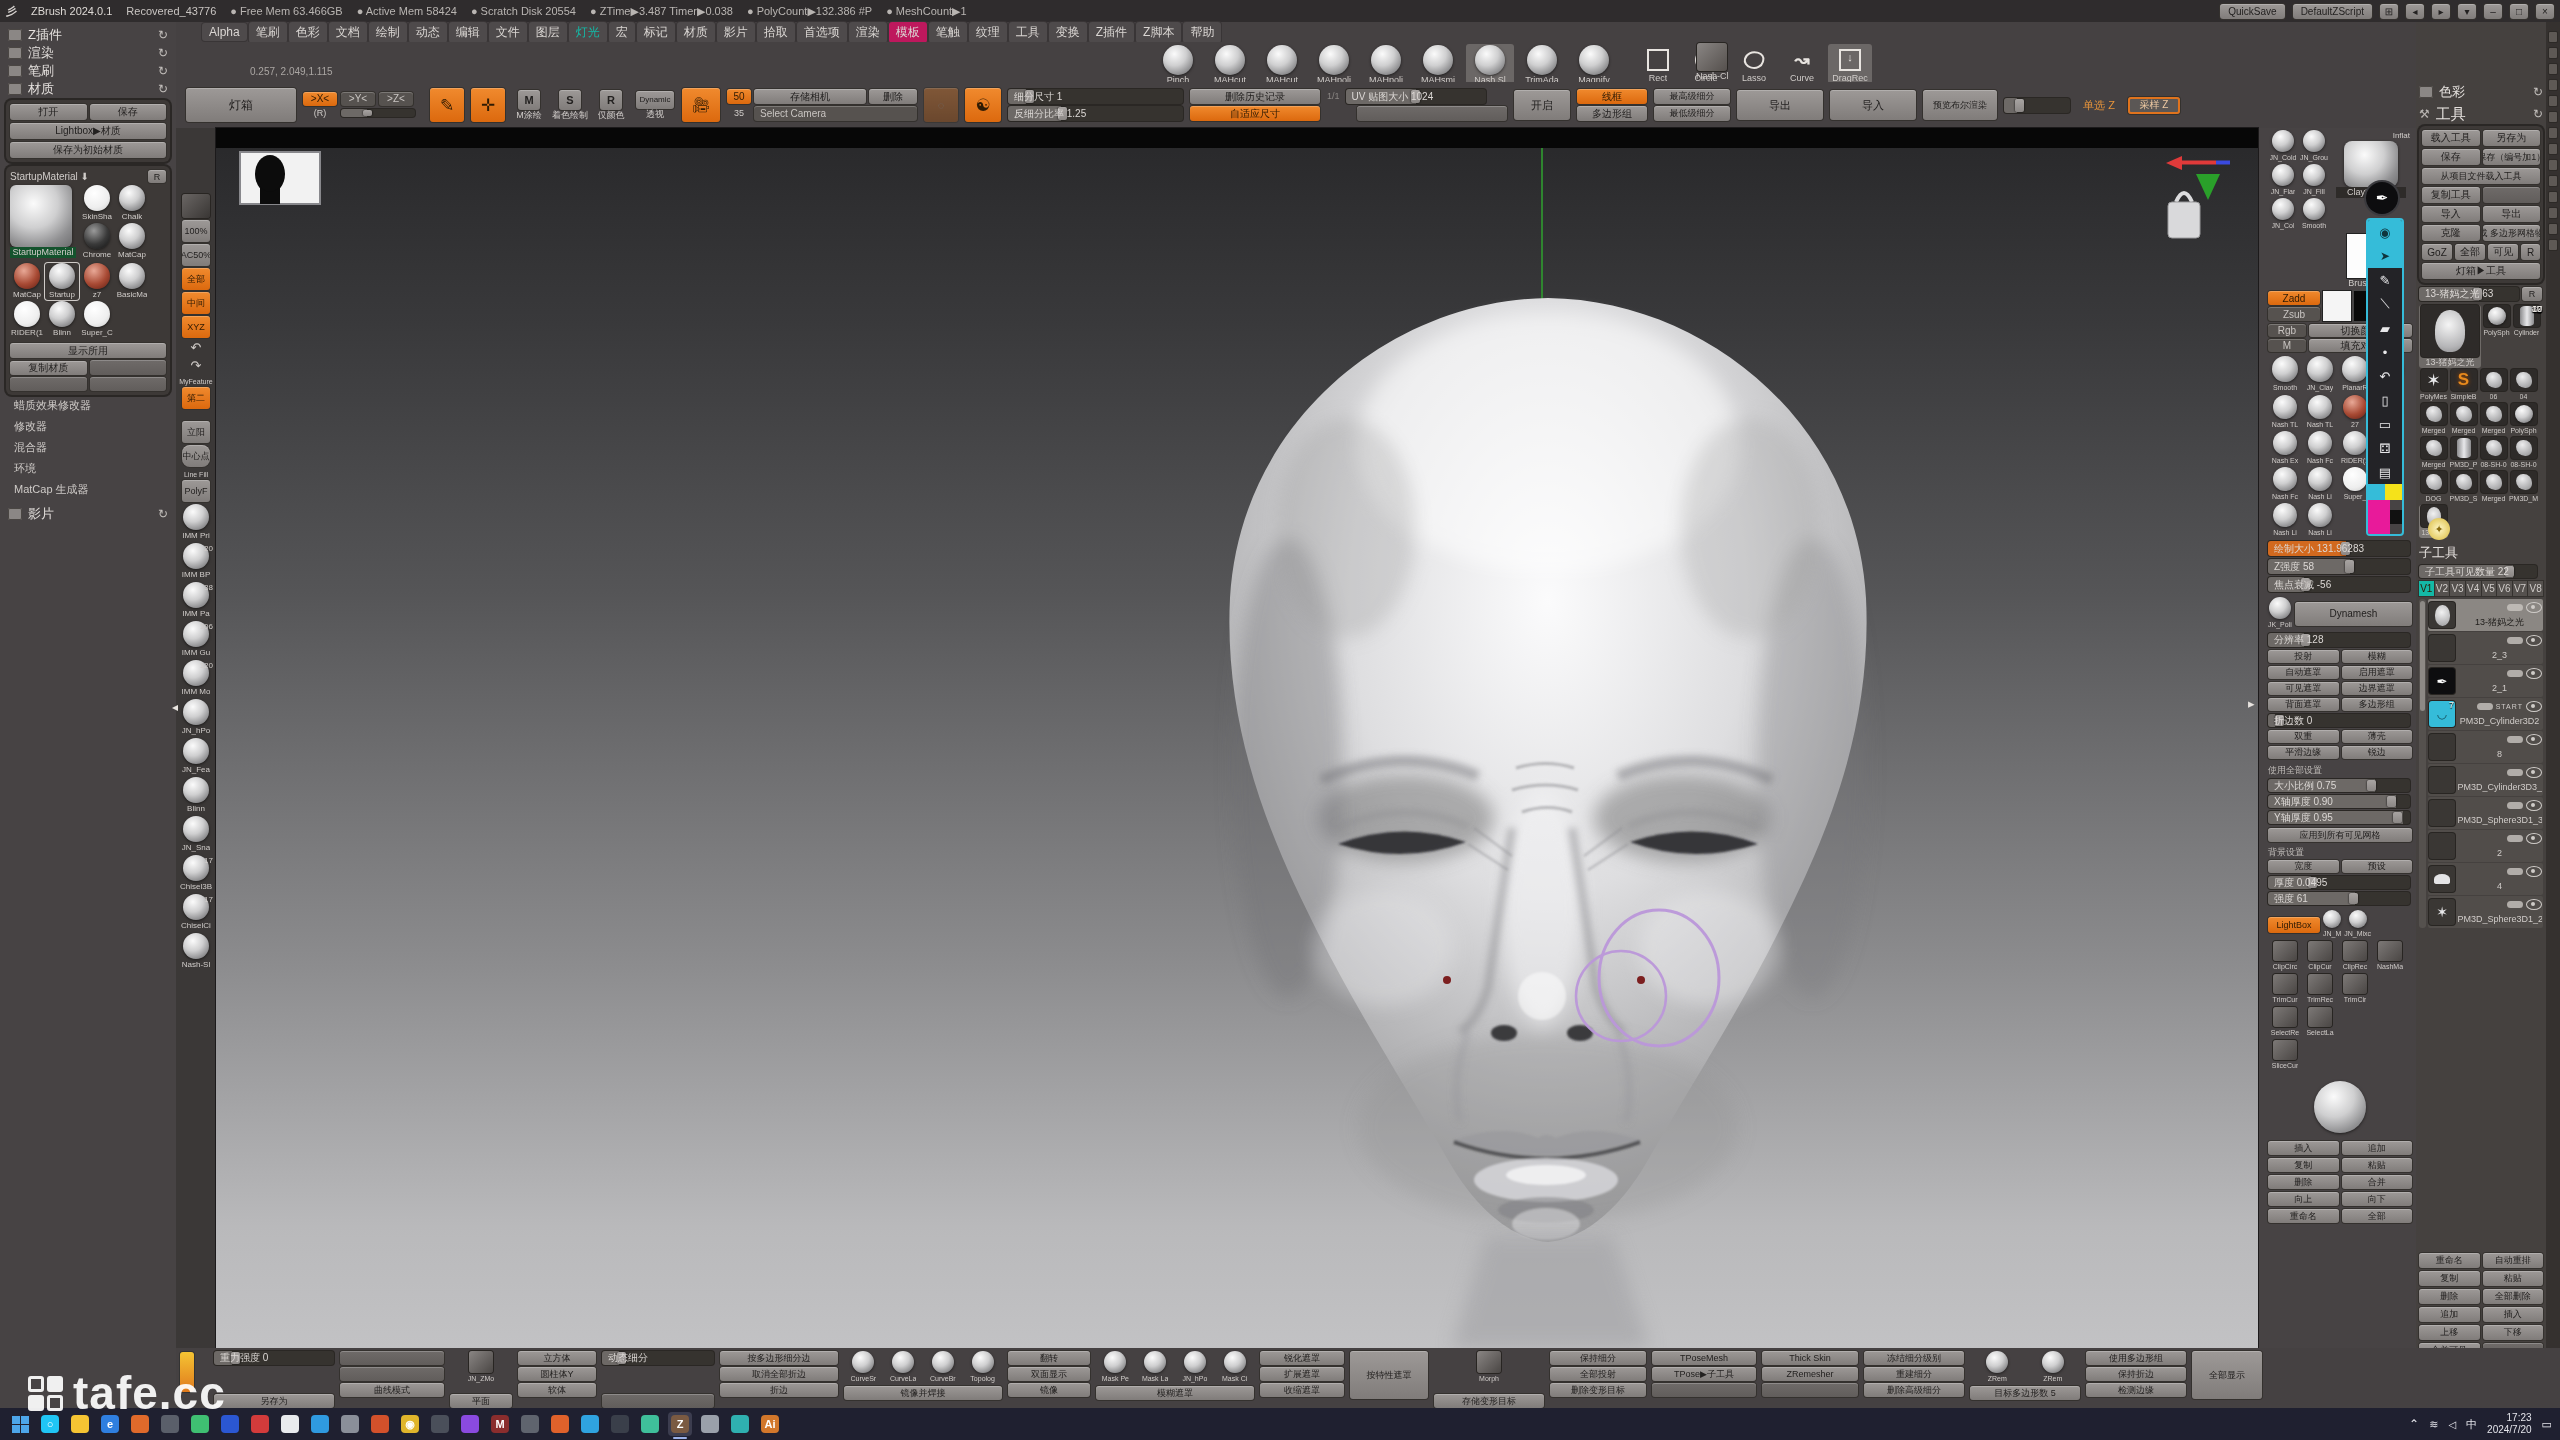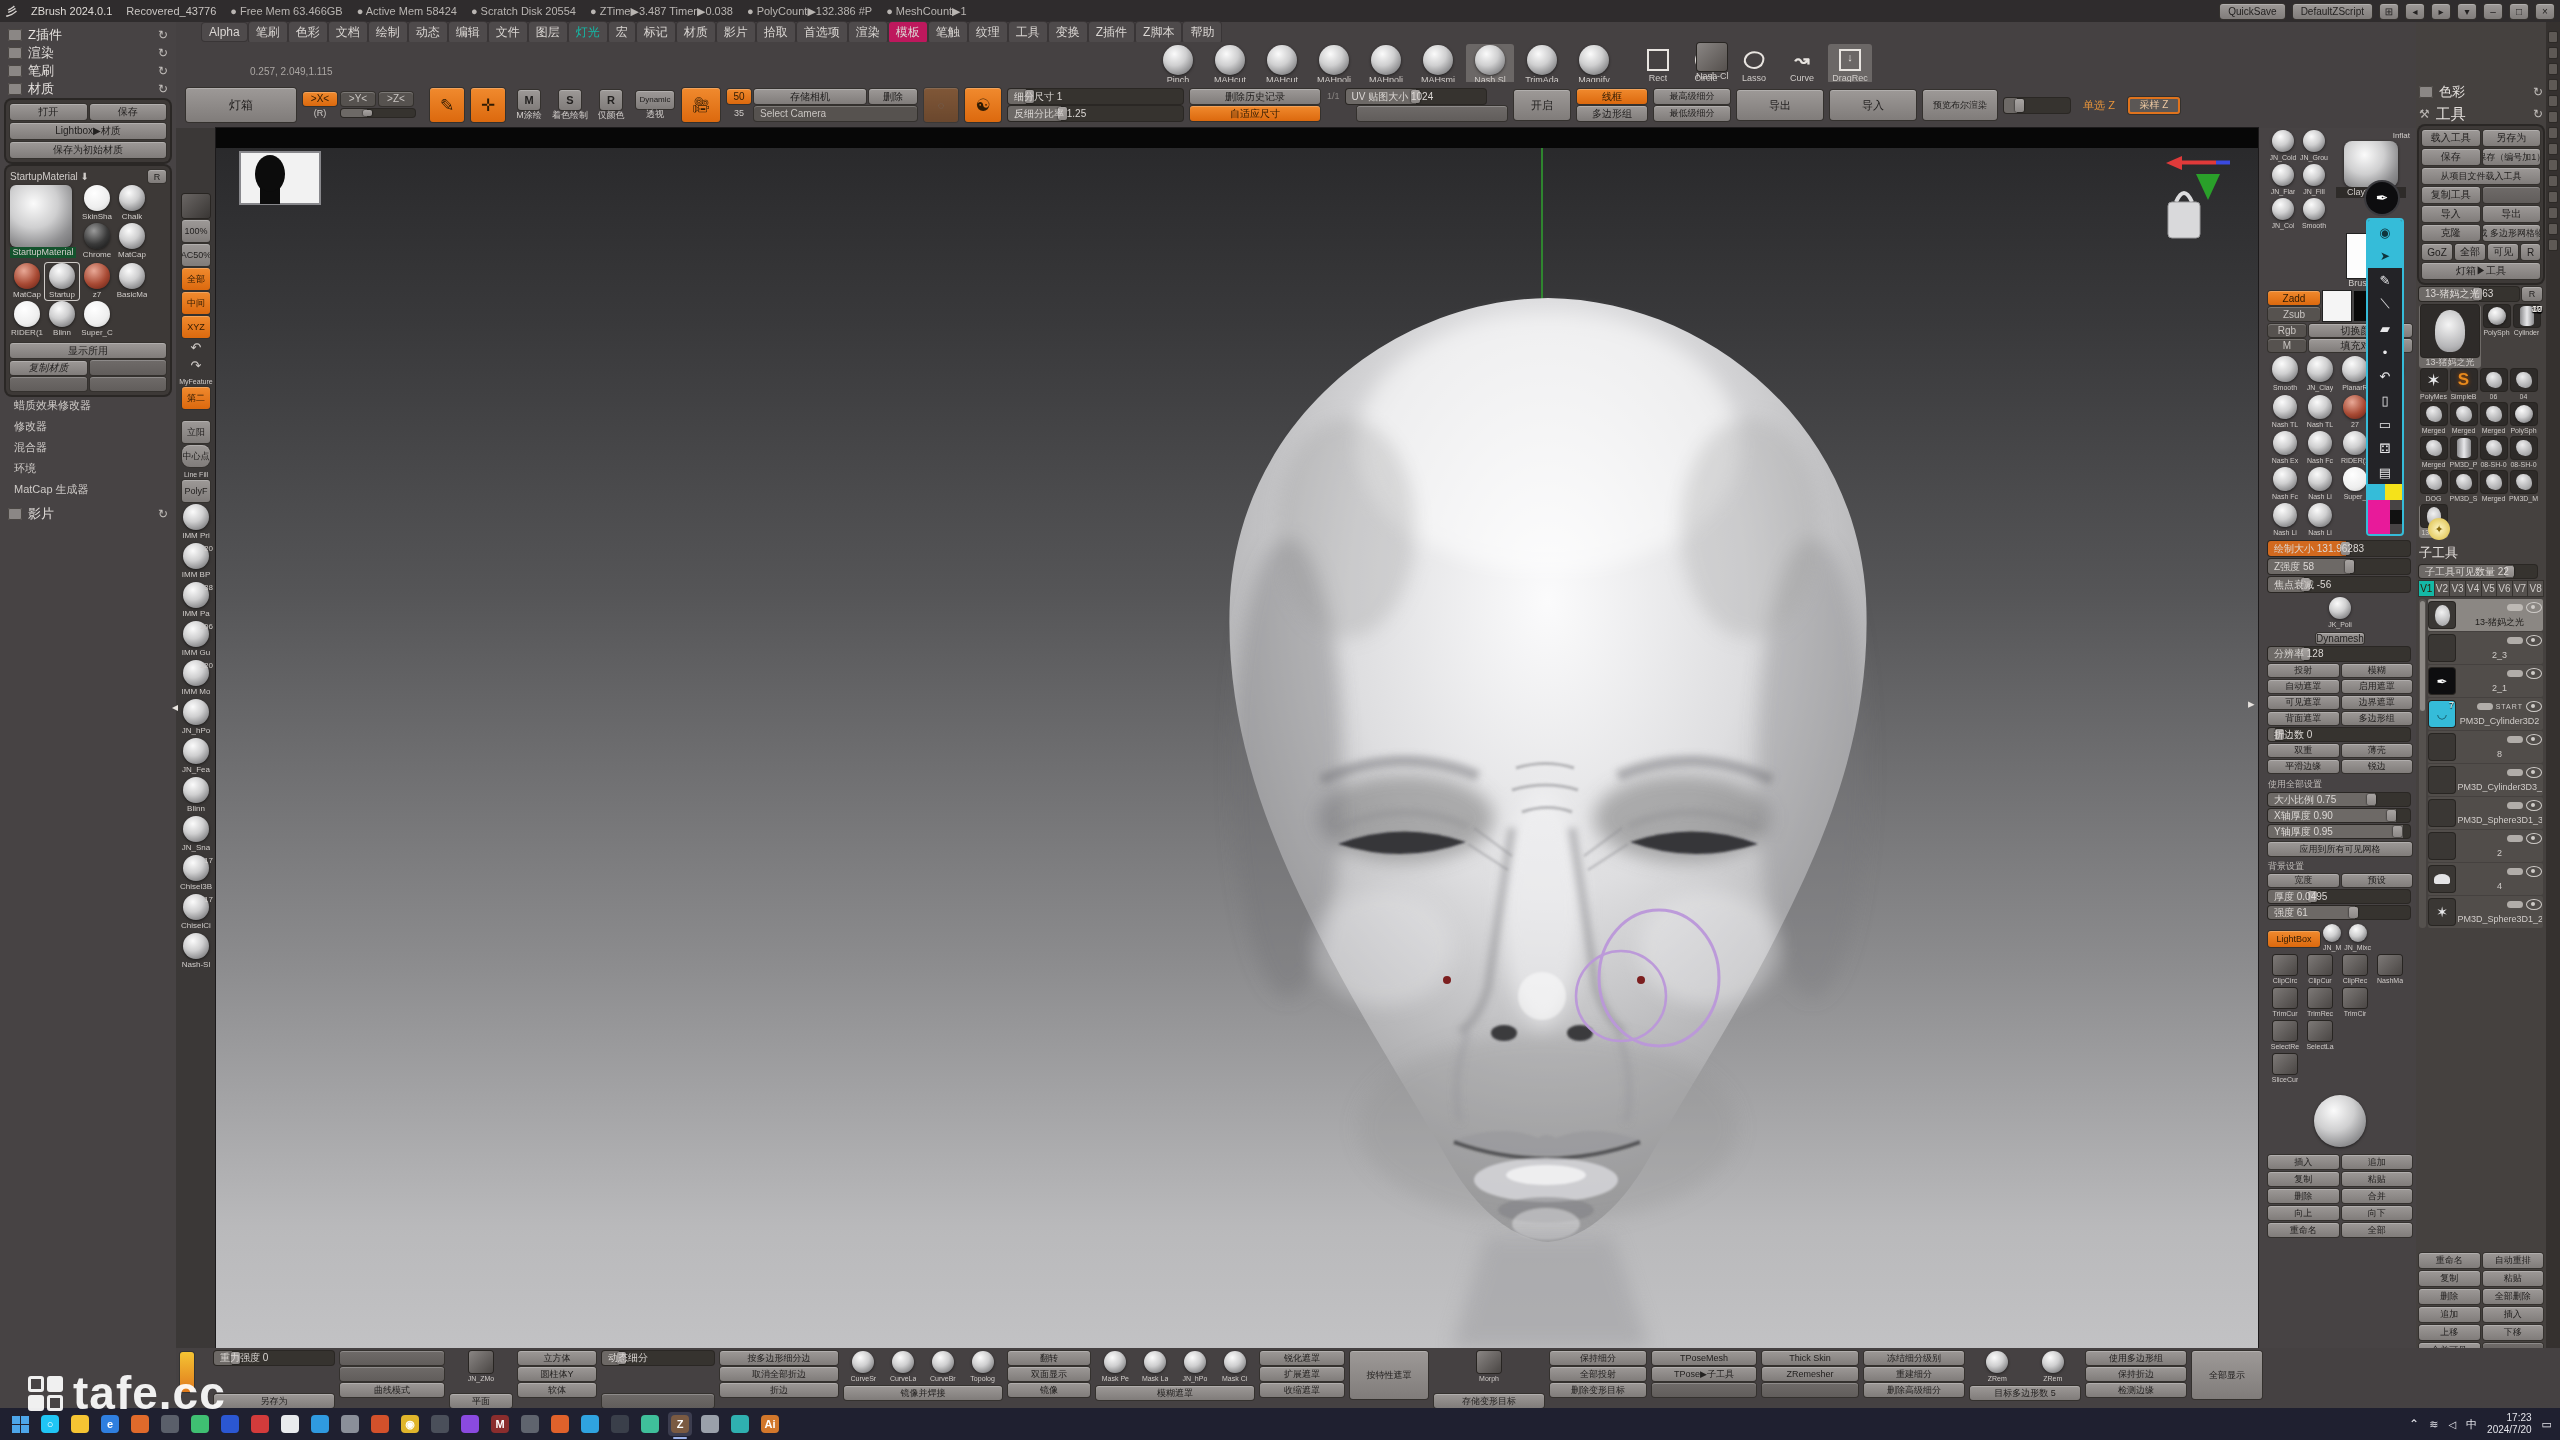--- a/index.html
+++ b/index.html
@@ -360,21 +360,21 @@
             <div class="lbl" style="max-width: 34px; font-size: 8px;">Blinn</div>
           </div>
           <div class="col" style="align-items: center;">
             <div class="sphere bright" style="width: 26px; height: 26px;"></div>
             <div class="lbl" style="max-width: 34px; font-size: 8px;">Super_C</div>
           </div>
         </div>
         <div class="col" style="gap: 2px; margin-top: 3px;">
           <div class="btn sm" style="height: 15px;">显示所用</div>
           <div class="row" style="gap: 3px;">
-            <div class="btn sm" style="flex: 1 1 0%; height: 14px; font-style: italic;">复制材质</div>
+            <div class="btn sm" style="flex: 1 1 0%; height: 14px;">复制材质</div>
             <div class="btn dis" style="flex: 1 1 0%; height: 15px;"></div>
           </div>
           <div class="row" style="gap: 3px;">
             <div class="btn dis" style="flex: 1 1 0%; height: 14px;"></div>
             <div class="btn dis" style="flex: 1 1 0%; height: 14px;"></div>
           </div>
         </div>
       </div>
       <div class="link">蜡质效果修改器</div>
       <div class="link">修改器</div>
@@ -711,21 +711,21 @@
       <div class="slider" style="width: 142px; height: 15px; margin-top: 3px;">
         <div class="fill" style="width: 58%;"></div>
         <div class="handle" style="left: 77px;"></div>
         <div class="stext">Z强度 58</div>
       </div>
       <div class="slider" style="width: 142px; height: 15px; margin-top: 3px;">
         <div class="fill" style="width: 25%;"></div>
         <div class="handle" style="left: 33px;"></div>
         <div class="stext">焦点衰减 -56</div>
       </div>
-      <div class="row" style="gap: 3px; margin-top: 5px; flex-direction: column;">
+      <div class="row" style="gap: 3px; margin-top: 5px;">
         <div class="col" style="align-items: center;">
           <div class="sphere" style="width: 22px; height: 22px;"></div>
           <div class="lbl" style="font-size: 7px;">JK_Poli</div>
         </div>
         <div class="btn sm" style="flex: 1 1 0%; height: 24px;">Dynamesh</div>
       </div>
       <div class="slider" style="width: 142px; height: 14px; margin-top: 3px;">
         <div class="fill" style="width: 25%;"></div>
         <div class="handle" style="left: 33px;"></div>
         <div class="stext">分辨率 128</div>

